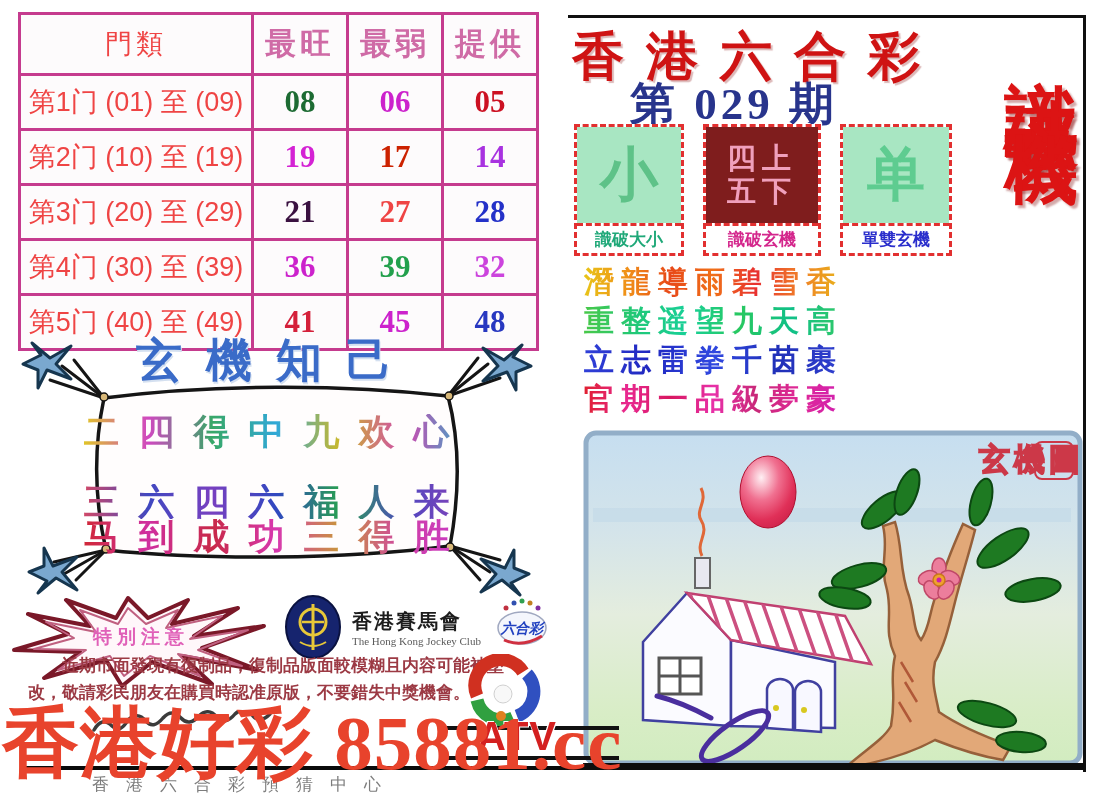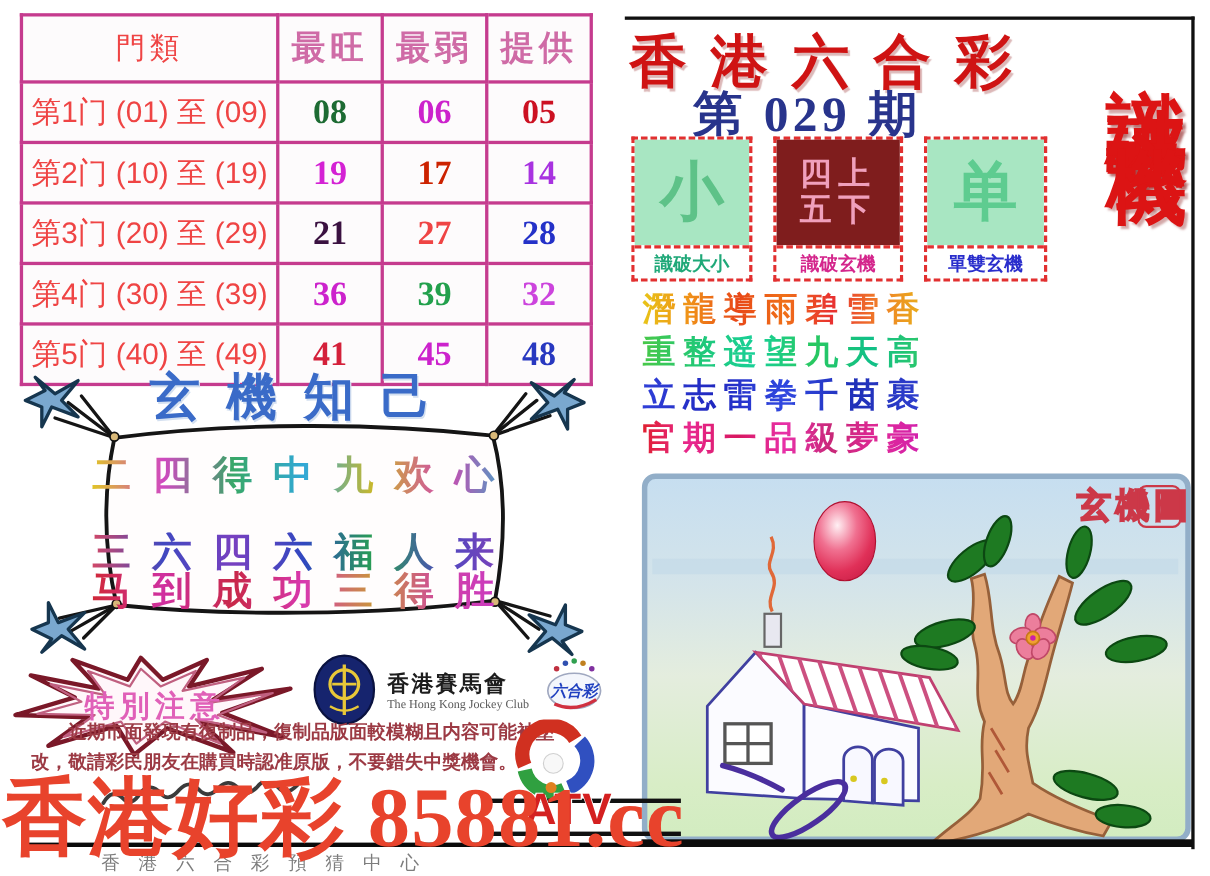--- a/index.html
+++ b/index.html
@@ -20,21 +20,21 @@
   .banner-poem{position:absolute;left:0;top:80px;width:100%;text-align:center;
     font-size:36px;font-weight:bold;line-height:35px;letter-spacing:19px;}
   .gtext{-webkit-background-clip:text;background-clip:text;color:transparent;display:inline-block;}
   .bl1{background-image:linear-gradient(90deg,#e0c428,#d048c0,#38a868,#30a8d8,#ccb828,#d048b0,#30b0c8);}
   .bl2{background-image:linear-gradient(90deg,#d4bc28,#50b048,#30b890,#28b8b0,#48b060,#28b098,#38b8b0);}
   .bl3{background-image:linear-gradient(90deg,#d04868,#4048c0,#7840c0,#3048c0,#28a050,#5048c0,#8840b8);}
   .bl4{background-image:linear-gradient(90deg,#d02838,#d030a0,#c82848,#d838b0,#c89838,#d040a8,#c838c8);}
   
   .burst{position:absolute;left:10px;top:594px;width:262px;height:96px;}
   .burst-label{position:absolute;left:0;top:30px;width:100%;text-align:center;
-    font-size:27px;font-weight:bold;color:#e060b8;letter-spacing:5px;}
+    font-size:19px;font-weight:bold;color:#e060b8;letter-spacing:5px;}
   .hkjc{position:absolute;left:284px;top:594px;display:flex;align-items:center;gap:10px;}
   .hkjc-zh{font-size:20px;font-weight:bold;color:#1d1d1d;letter-spacing:2px;}
   .hkjc-en{font-size:11px;color:#5a5a5a;font-family:"Liberation Serif",serif;}
   .marksix{position:absolute;left:494px;top:596px;width:56px;height:58px;}
   .fineprint{position:absolute;left:28px;top:652px;width:514px;font-size:17px;font-weight:bold;
     color:#9c3a44;line-height:27px;}
   .fineprint .l1{text-indent:34px;}
   .sig{position:absolute;left:88px;top:710px;opacity:.85;}
   .longline{position:absolute;left:25px;top:766px;width:655px;height:4px;background:#0a0a0a;}
   .footer-txt{position:absolute;left:92px;top:773px;font-size:17px;color:#7d7d7d;letter-spacing:17px;}

